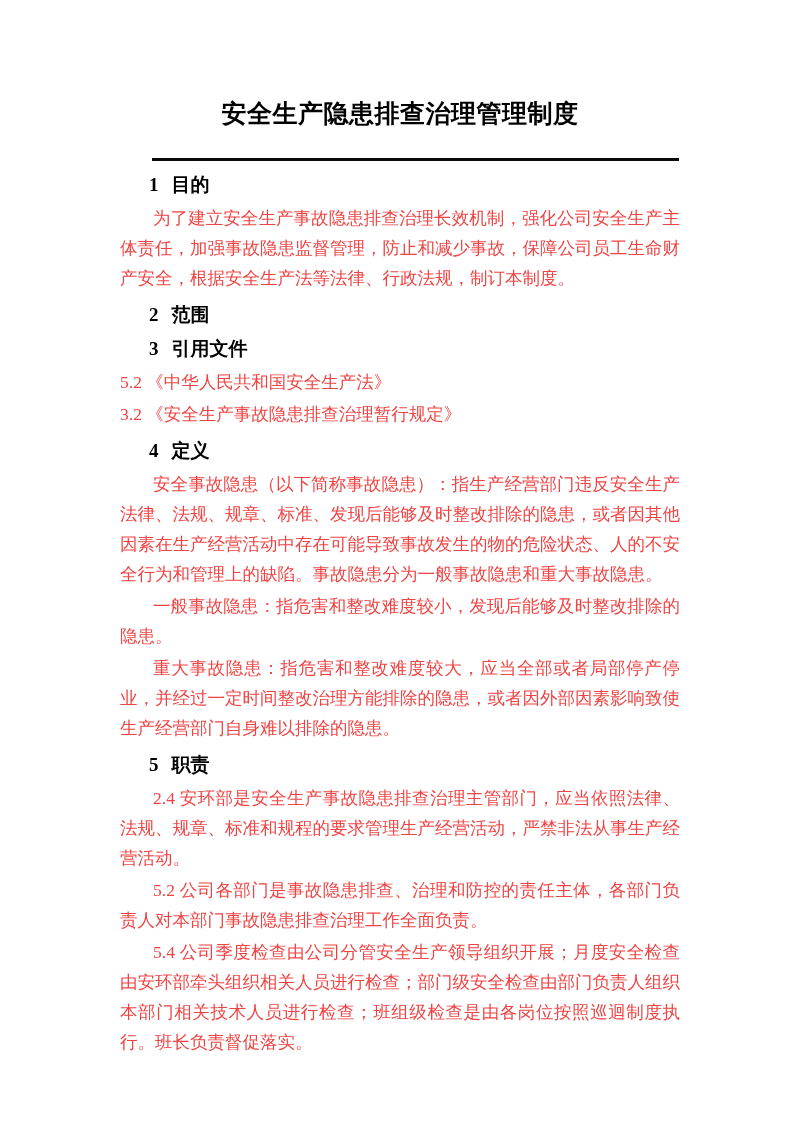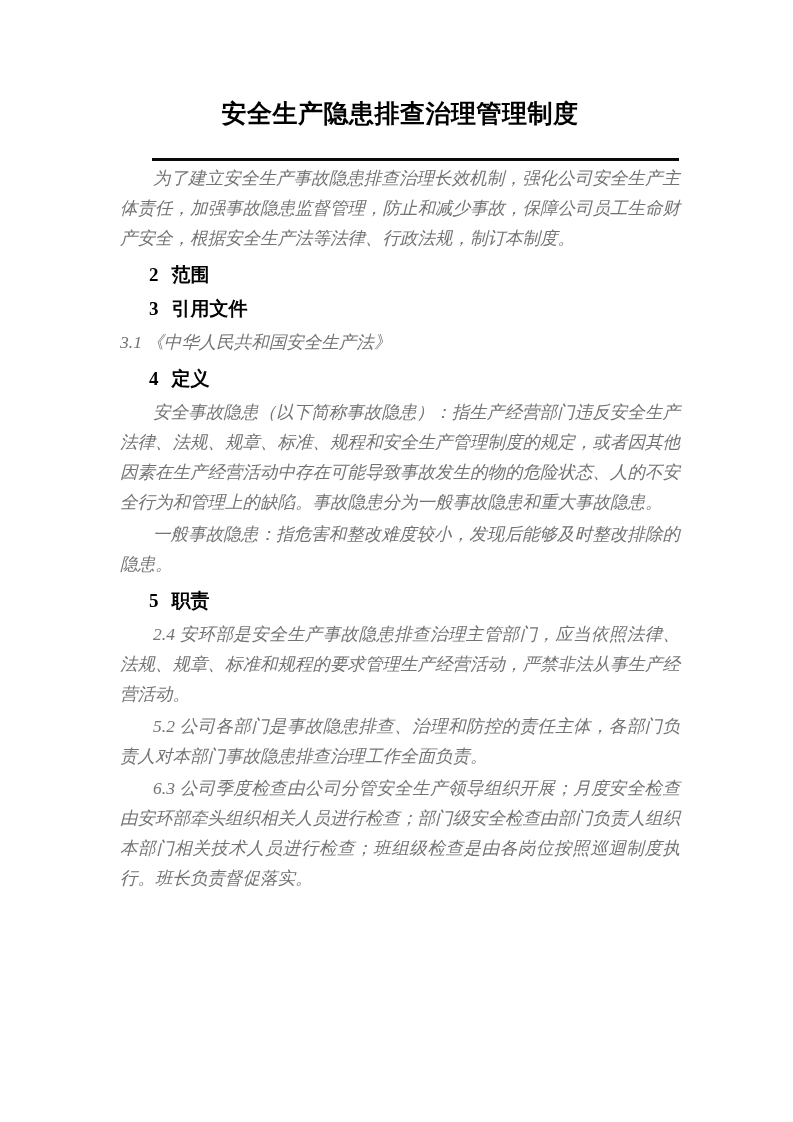--- a/index.html
+++ b/index.html
@@ -51,63 +51,67 @@
   }
   .first-heading {
     margin-top: 12px;
   }
   .body-para {
     margin: 2px 0;
     font-family: "Liberation Serif", "DejaVu Serif", serif;
     font-size: 17.5px;
     line-height: 30px;
     text-align: justify;
-    color: #737373;
-    font-style: italic;
+    color: #ef4444;
   }
   .ind {
     text-indent: 33px;
   }
 </style>
 </head>
 <body>
 
 <div class="page">
 
   <h1 class="doc-title">安全生产隐患排查治理管理制度</h1>
 
   <div class="title-rule"></div>
 
+  <h2 class="sec-heading first-heading">
+    <span class="h-num">1</span><span class="h-label">目的</span>
+  </h2>
 
   <p class="body-para ind">为了建立安全生产事故隐患排查治理长效机制，强化公司安全生产主体责任，加强事故隐患监督管理，防止和减少事故，保障公司员工生命财产安全，根据安全生产法等法律、行政法规，制订本制度。</p>
 
   <h2 class="sec-heading">
     <span class="h-num">2</span><span class="h-label">范围</span>
   </h2>
 
 
   <h2 class="sec-heading">
     <span class="h-num">3</span><span class="h-label">引用文件</span>
   </h2>
 
-  <p class="body-para">3.1 《中华人民共和国安全生产法》</p>
+  <p class="body-para">5.2 《中华人民共和国安全生产法》</p>
 
+  <p class="body-para">3.2 《安全生产事故隐患排查治理暂行规定》</p>
 
   <h2 class="sec-heading">
     <span class="h-num">4</span><span class="h-label">定义</span>
   </h2>
 
-  <p class="body-para ind">安全事故隐患（以下简称事故隐患）：指生产经营部门违反安全生产法律、法规、规章、标准、规程和安全生产管理制度的规定，或者因其他因素在生产经营活动中存在可能导致事故发生的物的危险状态、人的不安全行为和管理上的缺陷。事故隐患分为一般事故隐患和重大事故隐患。</p>
+  <p class="body-para ind">安全事故隐患（以下简称事故隐患）：指生产经营部门违反安全生产法律、法规、规章、标准、发现后能够及时整改排除的隐患，或者因其他因素在生产经营活动中存在可能导致事故发生的物的危险状态、人的不安全行为和管理上的缺陷。事故隐患分为一般事故隐患和重大事故隐患。</p>
 
   <p class="body-para ind">一般事故隐患：指危害和整改难度较小，发现后能够及时整改排除的隐患。</p>
 
+  <p class="body-para ind">重大事故隐患：指危害和整改难度较大，应当全部或者局部停产停业，并经过一定时间整改治理方能排除的隐患，或者因外部因素影响致使生产经营部门自身难以排除的隐患。</p>
 
   <h2 class="sec-heading">
     <span class="h-num">5</span><span class="h-label">职责</span>
   </h2>
 
   <p class="body-para ind">2.4 安环部是安全生产事故隐患排查治理主管部门，应当依照法律、法规、规章、标准和规程的要求管理生产经营活动，严禁非法从事生产经营活动。</p>
 
   <p class="body-para ind">5.2 公司各部门是事故隐患排查、治理和防控的责任主体，各部门负责人对本部门事故隐患排查治理工作全面负责。</p>
 
-  <p class="body-para ind">6.3 公司季度检查由公司分管安全生产领导组织开展；月度安全检查由安环部牵头组织相关人员进行检查；部门级安全检查由部门负责人组织本部门相关技术人员进行检查；班组级检查是由各岗位按照巡迴制度执行。班长负责督促落实。</p>
+  <p class="body-para ind">5.4 公司季度检查由公司分管安全生产领导组织开展；月度安全检查由安环部牵头组织相关人员进行检查；部门级安全检查由部门负责人组织本部门相关技术人员进行检查；班组级检查是由各岗位按照巡迴制度执行。班长负责督促落实。</p>
 
 </div>
 
 </body></html>

